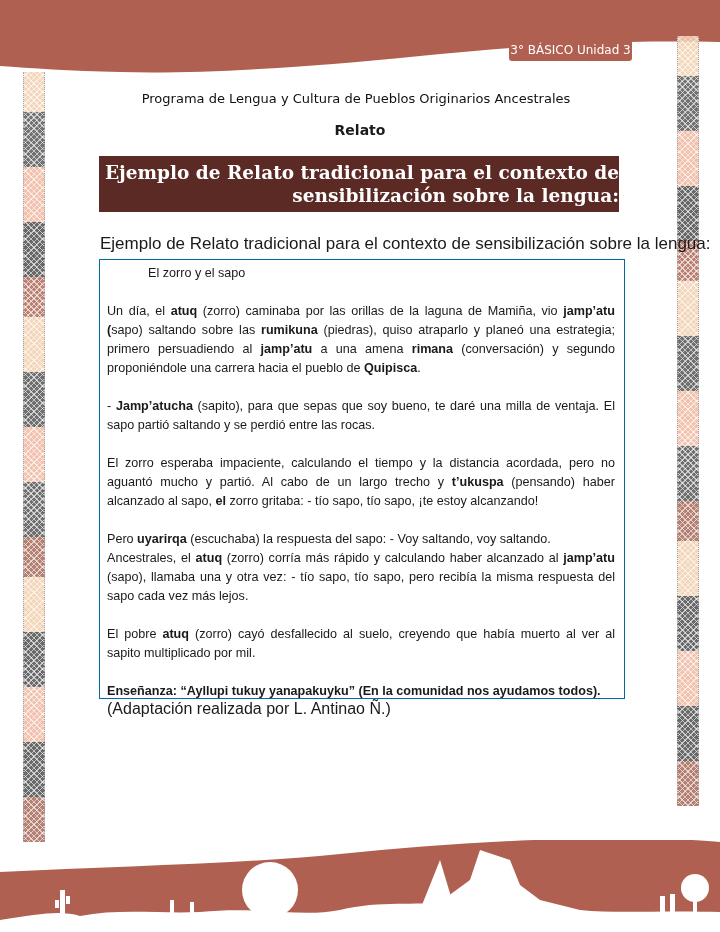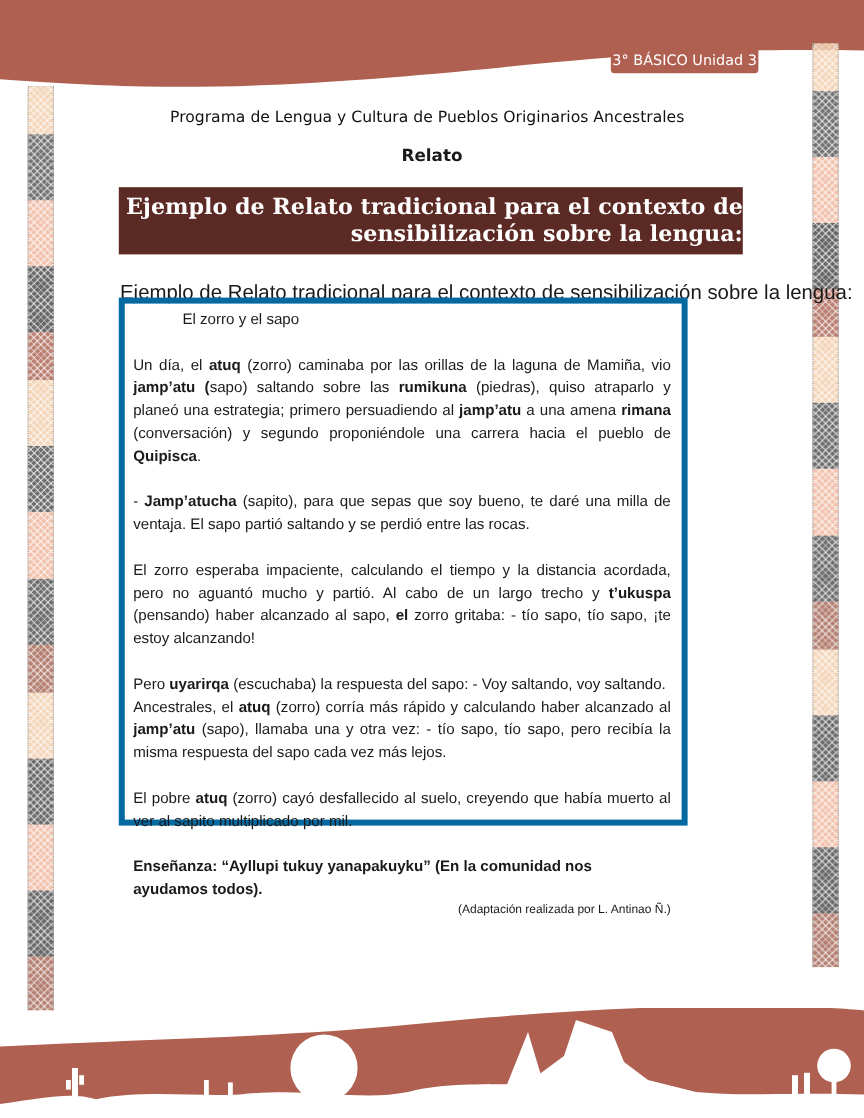--- a/index.html
+++ b/index.html
@@ -54,29 +54,29 @@
     position: absolute; left: 99px; top: 156px; width: 520px; height: 56px;
     background: #5c2a25; color: #fff; text-align: right;
     font-family: "DejaVu Serif", serif; font-weight: bold; font-size: 18.5px; line-height: 23px;
     padding-top: 5px; box-sizing: border-box;
   }
   .intro-line {
     position: absolute; left: 100px; top: 234px; font-size: 17px;
     font-family: "Liberation Sans", sans-serif;
   }
   .story-box {
-    position: absolute; left: 99px; top: 248px; width: 474px; height: 440px;
-    border: 5px solid #0369a1; box-sizing: border-box; padding: 4px 9px 0 7px;
+    position: absolute; left: 99px; top: 259px; width: 526px; height: 440px;
+    border: 1px solid #0369a1; box-sizing: border-box; padding: 4px 9px 0 7px;
     font-size: 12.6px; line-height: 19px; font-family: "Liberation Sans", sans-serif;
   }
   .story-title { padding-left: 41px; margin: 0 0 19px 0; }
   .para { margin: 0 0 19px 0; text-align: justify; }
   .para.tight { margin-bottom: 0; }
   .lesson { font-weight: bold; margin: 0; }
-  .credit { text-align: right; font-size: 10px; line-height: 15px; margin: 0; }
+  .credit { text-align: left; font-size: 16px; line-height: 15px; margin: 0; }
   b { font-weight: bold; }
 </style>
 </head>
 <body>
 
 <svg class="top-wave" viewBox="0 0 720 80" preserveAspectRatio="none">
   <path d="M0,0 H720 V42 C600,40 520,46 420,56 C300,68 200,74 120,72 C70,71 30,68 0,66 Z" fill="#b06050"></path>
 </svg>
 <div class="unit-badge-stem"></div>
 <div class="unit-badge">3° BÁSICO Unidad 3</div>

